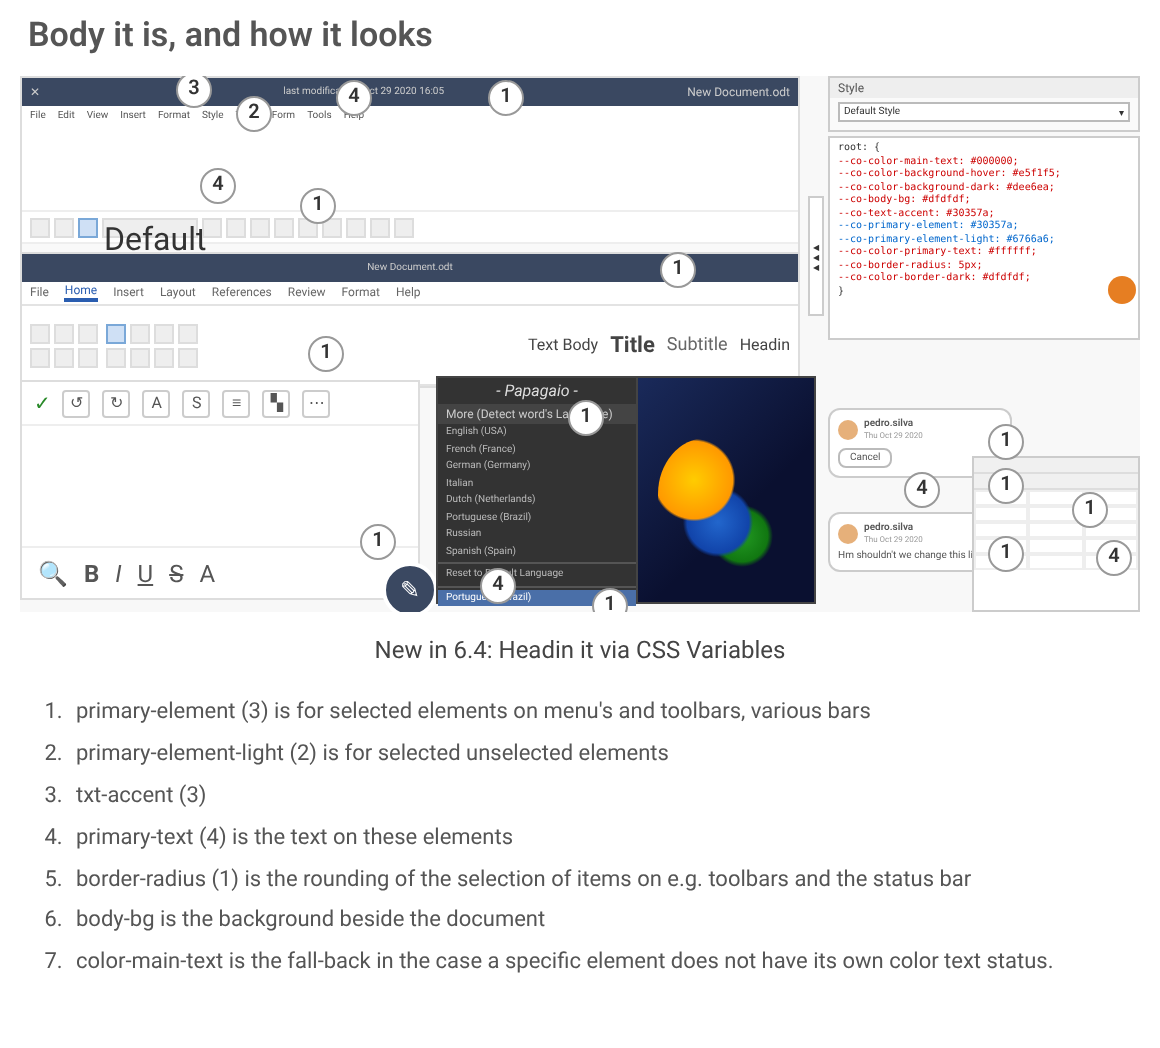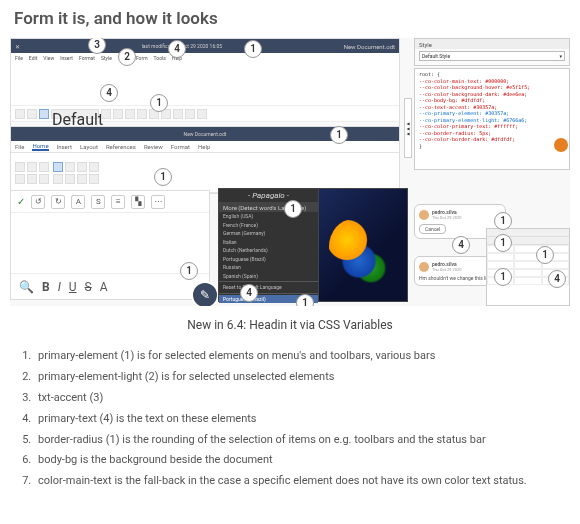--- a/index.html
+++ b/index.html
@@ -196,21 +196,21 @@
     padding:0;
     font-size:11px;
     color:#555;
     line-height:1.9;
   }
   ol.legend li { padding-left:4px; }
 </style>
 </head>
 <body>
 
-<h2>Form it is, and how it looks</h2>
+<h2>Body it is, and how it looks</h2>
 
 <div class="collage">
 
   <div class="callout" style="left:78px;top:-2px">3</div>
   <div class="callout" style="left:108px;top:10px">2</div>
   <div class="callout" style="left:158px;top:2px">4</div>
   <div class="callout" style="left:234px;top:2px">1</div>
   <div class="callout" style="left:90px;top:46px">4</div>
   <div class="callout" style="left:140px;top:56px">1</div>
   <div class="callout" style="left:320px;top:88px">1</div>
@@ -298,20 +298,26 @@
             <div class="rbtn"></div>
             <div class="rbtn"></div>
           </div>
         <div class="ribrow">
             <div class="rbtn"></div>
             <div class="rbtn"></div>
             <div class="rbtn"></div>
             <div class="rbtn"></div>
           </div>
       </div>
+      <div class="stylegrp">
+        <span>Text Body</span>
+        <span class="title">Title</span>
+        <span class="sub">Subtitle</span>
+        <span>Headin</span>
+      </div>
     </div>
   </div>
 
   <div class="app-c">
     <div class="c-top">
       <span style="color:#2a8a2a">✓</span>
       <span class="c-ico">↺</span>
       <span class="c-ico">↻</span>
       <span class="c-ico">A</span>
       <span class="c-ico">S</span>
@@ -422,20 +428,20 @@
         <div class="cell"></div>
         <div class="cell"></div>
     </div>
   </div>
 
 </div>
 
 <div class="caption">New in 6.4: Headin it via CSS Variables</div>
 
 <ol class="legend">
-  <li>primary-element (1) is for selected elements on menu's and toolbars, various bars</li>
+  <li>primary-element (3) is for selected elements on menu's and toolbars, various bars</li>
   <li>primary-element-light (2) is for selected unselected elements</li>
   <li>txt-accent (3)</li>
   <li>primary-text (4) is the text on these elements</li>
   <li>border-radius (1) is the rounding of the selection of  items on e.g. toolbars and the status bar</li>
   <li>body-bg is the background beside the document</li>
   <li>color-main-text is the fall-back in the case a specific element does not have its own color text status.</li>
 </ol>
 
 </body></html>

